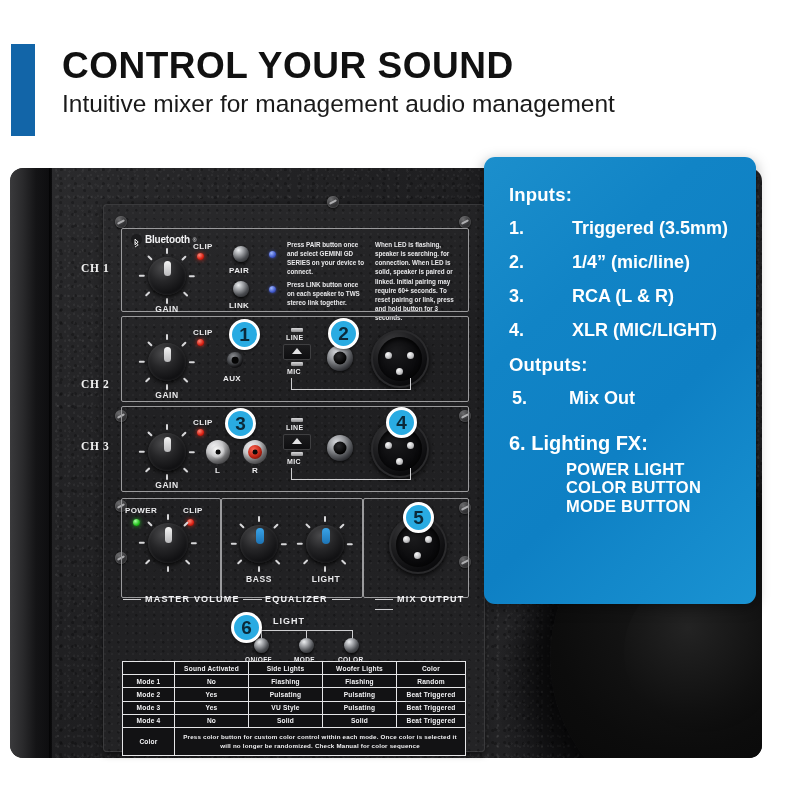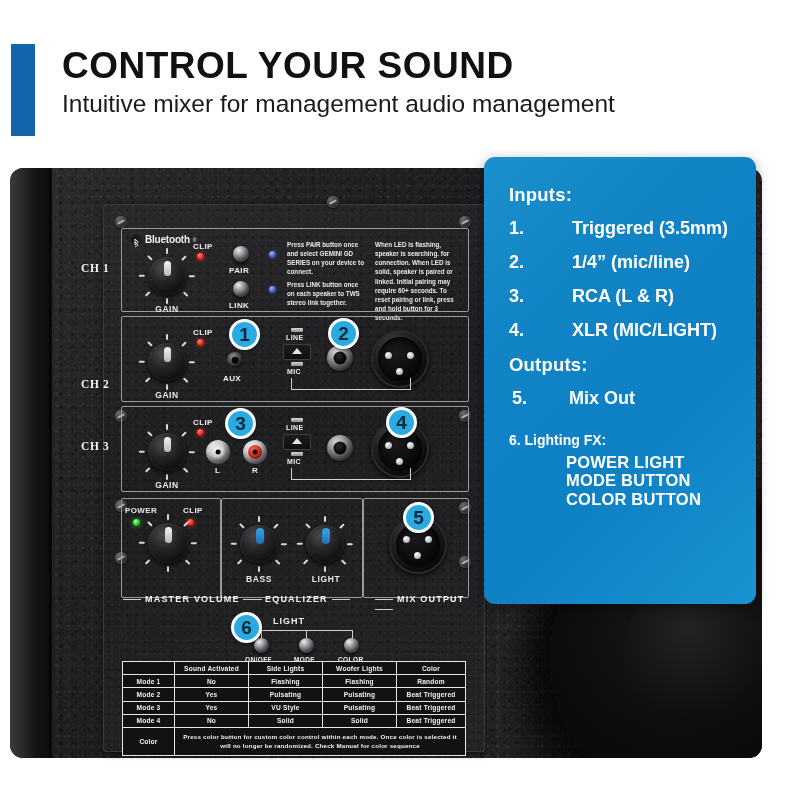--- a/index.html
+++ b/index.html
@@ -269,21 +269,21 @@
   .ip-head {
     font-size: 18.5px; font-weight: bold; letter-spacing: .2px;
     margin-bottom: 12px;
   }
   .ip-row { display: flex; font-size: 18px; font-weight: bold; margin-bottom: 13px; }
   .ip-num { width: 63px; flex: 0 0 63px; }
   .ip-txt { }
   #outputs-head { margin-top: 8px; }
   .ip-row.out { margin-bottom: 10px; }
   .ip-row.out .ip-num { width: 60px; flex: 0 0 60px; padding-left: 3px; }
-  #fx-row { font-size: 14px; font-weight: bold; margin-top: 23px; }
+  #fx-row { font-size: 20px; font-weight: bold; margin-top: 23px; }
   #fx-sub { margin-top: 5px; padding-left: 57px; }
   #fx-sub div { font-size: 16.5px; font-weight: bold; line-height: 1.12; letter-spacing: .2px; }
 </style>
 </head>
 <body>
 
 <div id="header">
   <div id="accent-bar"></div>
   <div id="title">CONTROL YOUR SOUND</div>
   <div id="subtitle">Intuitive mixer for management audio management</div>
@@ -602,16 +602,16 @@
 
   <div class="ip-head" id="outputs-head">Outputs:</div>
   <div class="ip-row out">
     <span class="ip-num">5.</span>
     <span class="ip-txt">Mix Out</span>
   </div>
 
   <div id="fx-row">6. Lighting FX:</div>
   <div id="fx-sub">
     <div>POWER LIGHT</div>
+    <div>COLOR BUTTON</div>
     <div>MODE BUTTON</div>
-    <div>COLOR BUTTON</div>
   </div>
 </div>
 
 </body></html>

